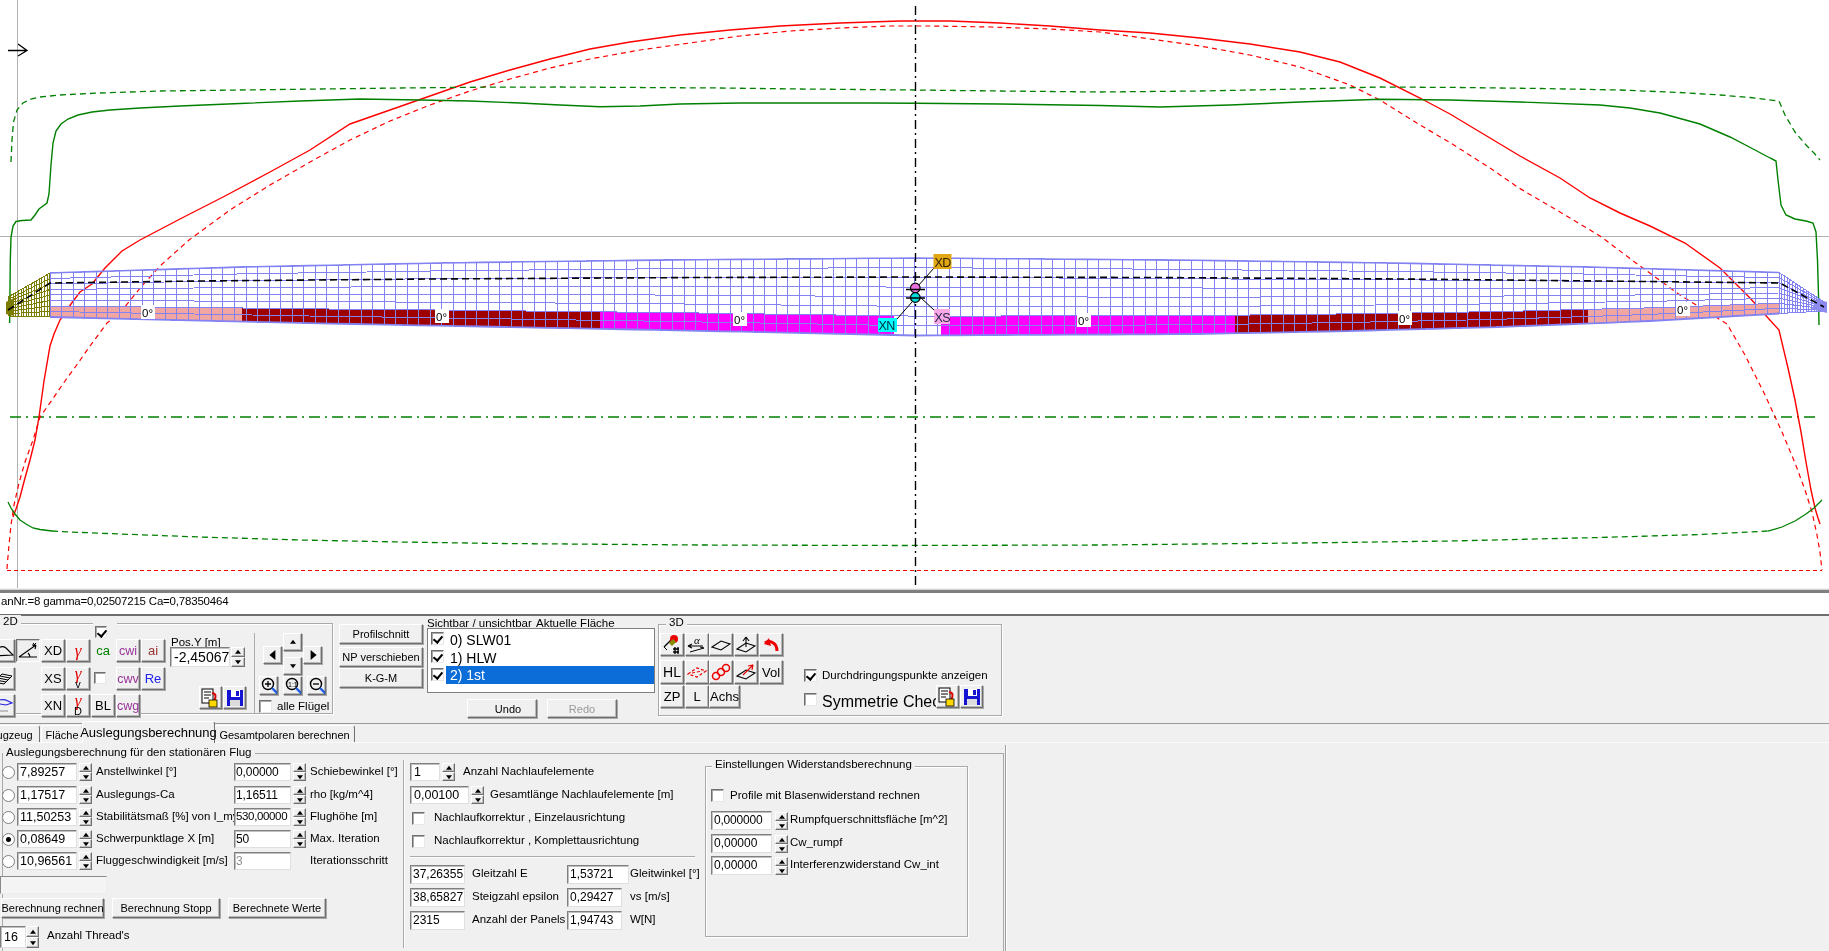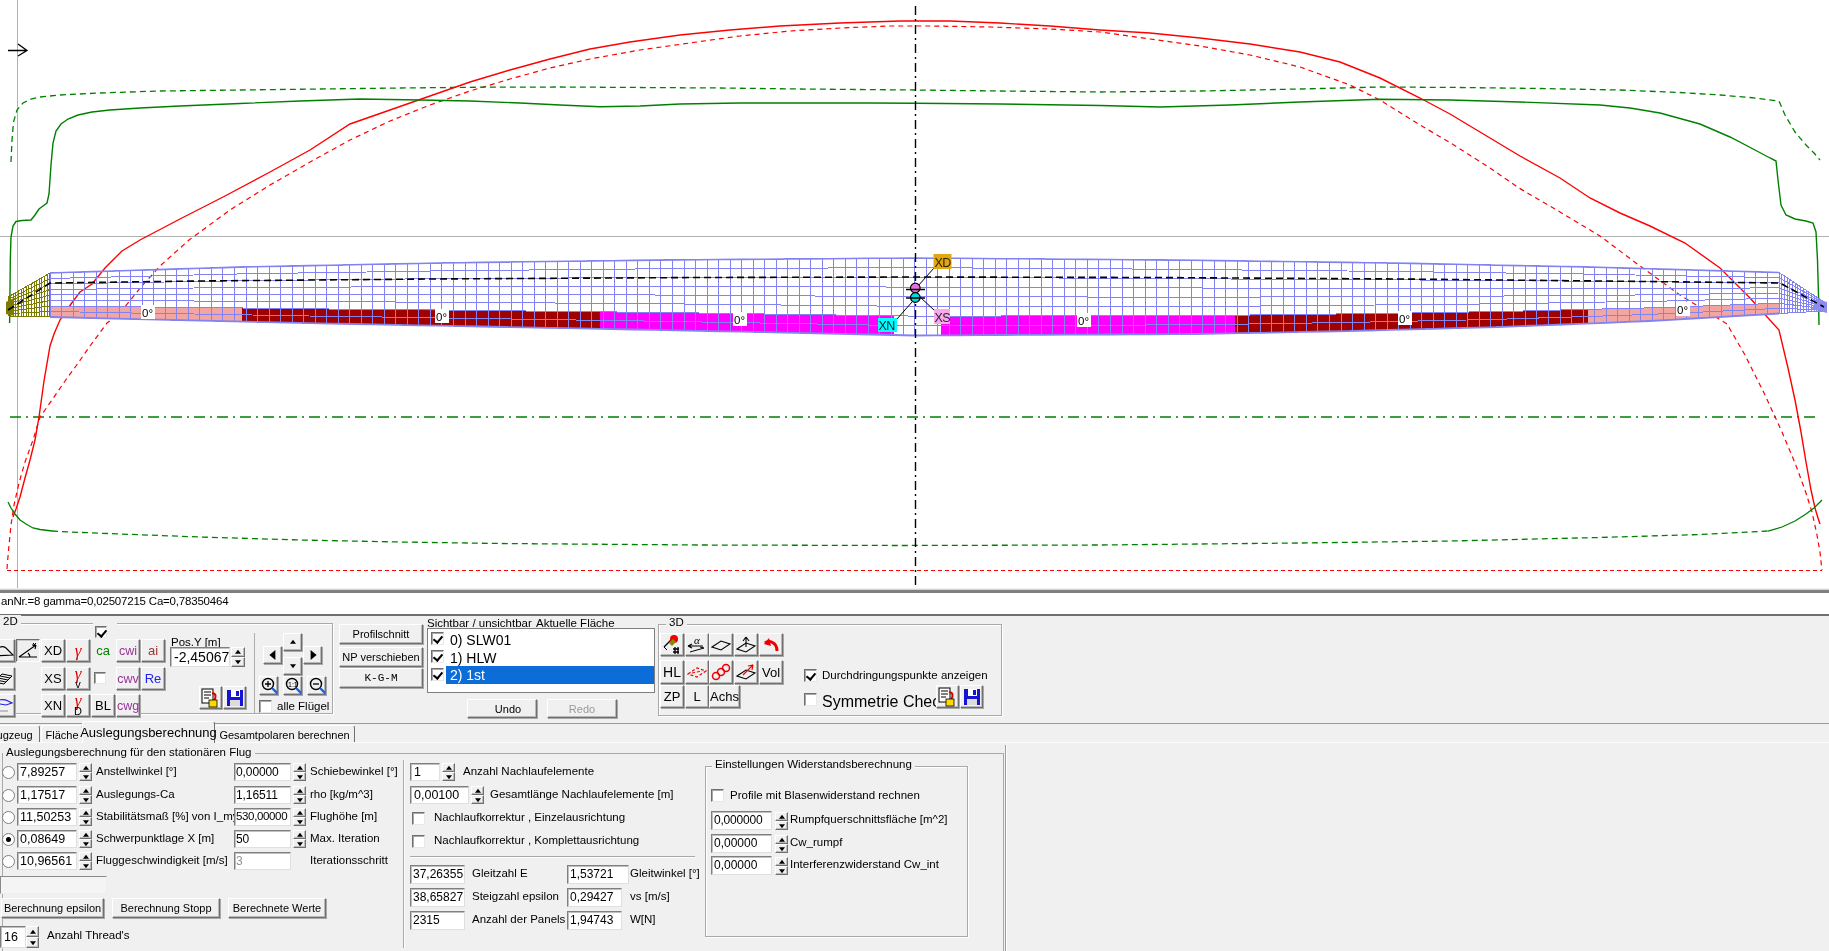--- a/index.html
+++ b/index.html
@@ -194,21 +194,21 @@
     <svg width="20" height="20">
       <circle cx="8" cy="8" r="5.5" fill="none" stroke="#000" stroke-width="1.4"></circle>
       <path d="M12,12 L18,18" stroke="#2060e0" stroke-width="2.4"></path>
       <path d="M5,8 h6" stroke="#000" stroke-width="1.3"></path>
     </svg>
   </div>
 <div class="cb" style="left:259px;top:700px;width:13px;height:13px"></div>
 <div class="lbl" style="left:277px;top:700px;font-size:11.5px;color:#000;">alle Flügel</div>
 <div class="btn" style="left:339px;top:624px;width:84px;height:20px;font-size:11px;">Profilschnitt</div>
 <div class="btn" style="left:339px;top:647px;width:84px;height:20px;font-size:11px;">NP verschieben</div>
-<div class="btn" style="left:339px;top:668px;width:84px;height:20px;font-size:11px;font-family:Liberation Mono, monospace;">K-G-M</div>
+<div class="btn" style="left:339px;top:668px;width:84px;height:20px;font-size:11px;">K-G-M</div>
 <div class="lbl" style="left:427px;top:617px;font-size:11.5px;color:#000;">Sichtbar / unsichtbar</div>
 <div class="lbl" style="left:536px;top:617px;font-size:11.5px;color:#000;">Aktuelle Fläche</div>
 <div style="position:absolute;left:427px;top:628px;width:228px;height:65px;background:#fff;border:1px solid #7f7f7f;box-sizing:border-box"></div>
 <div style="position:absolute;left:446px;top:666px;width:208px;height:18px;background:#0c6cd8"></div>
 <div class="cb" style="left:431px;top:632px;width:13px;height:13px">
     <div class="chk"></div>
   </div>
 <div class="cb" style="left:431px;top:650px;width:13px;height:13px">
     <div class="chk"></div>
   </div>
@@ -368,21 +368,21 @@
     <div class="tdn"></div>
   </div>
 <div class="lbl" style="left:310px;top:765px;font-size:11.5px;color:#000;">Schiebewinkel [°]</div>
 <div class="edit" style="left:234px;top:786px;width:57px;height:18px;font-size:12px;color:#000;padding-left:1px;letter-spacing:-0.1px">1,16511</div>
 <div class="spin" style="left:293px;top:786px;width:13px;height:9px">
     <div class="tup"></div>
   </div>
 <div class="spin" style="left:293px;top:795px;width:13px;height:9px">
     <div class="tdn"></div>
   </div>
-<div class="lbl" style="left:310px;top:788px;font-size:11.5px;color:#000;">rho [kg/m^3]</div>
+<div class="lbl" style="left:310px;top:788px;font-size:11.5px;color:#000;">rho [kg/m^4]</div>
 <div class="edit" style="left:234px;top:808px;width:57px;height:18px;font-size:11.5px;color:#000;padding-left:1px;letter-spacing:-0.35px">530,00000</div>
 <div class="spin" style="left:293px;top:808px;width:13px;height:9px">
     <div class="tup"></div>
   </div>
 <div class="spin" style="left:293px;top:817px;width:13px;height:9px">
     <div class="tdn"></div>
   </div>
 <div class="lbl" style="left:310px;top:810px;font-size:11.5px;color:#000;">Flughöhe [m]</div>
 <div class="edit" style="left:234px;top:830px;width:57px;height:18px;font-size:12px;color:#000;padding-left:1px;letter-spacing:-0.1px">50</div>
 <div class="spin" style="left:293px;top:830px;width:13px;height:9px">
@@ -452,21 +452,21 @@
 <div class="lbl" style="left:790px;top:836px;font-size:11.5px;color:#000;">Cw_rumpf</div>
 <div class="edit" style="left:711px;top:856px;width:61px;height:19px;font-size:12px;color:#000;padding-left:2px">0,00000</div>
 <div class="spin" style="left:775px;top:857px;width:13px;height:9px">
     <div class="tup"></div>
   </div>
 <div class="spin" style="left:775px;top:866px;width:13px;height:9px">
     <div class="tdn"></div>
   </div>
 <div class="lbl" style="left:790px;top:858px;font-size:11.5px;color:#000;">Interferenzwiderstand Cw_int</div>
 <div style="position:absolute;left:0px;top:876px;width:107px;height:18px;background:#f4f4f4;border:1px solid;border-color:#8a8a8a #eee #eee #8a8a8a;box-sizing:border-box"></div>
-<div class="btn" style="left:1px;top:898px;width:103px;height:20px;font-size:11px;">Berechnung epsilon</div>
+<div class="btn" style="left:1px;top:898px;width:103px;height:20px;font-size:11px;">Berechnung rechnen</div>
 <div class="btn" style="left:112px;top:898px;width:108px;height:20px;font-size:11px;">Berechnung Stopp</div>
 <div class="btn" style="left:228px;top:898px;width:98px;height:20px;font-size:11px;">Berechnete Werte</div>
 <div class="edit" style="left:0px;top:926px;width:26px;height:22px;font-size:12.5px;color:#000;padding-top:3px">16</div>
 <div class="spin" style="left:26px;top:926px;width:13px;height:11px">
     <div class="tup"></div>
   </div>
 <div class="spin" style="left:26px;top:937px;width:13px;height:11px">
     <div class="tdn"></div>
   </div>
 <div class="lbl" style="left:47px;top:929px;font-size:11.5px;color:#000;">Anzahl Thread's</div>

